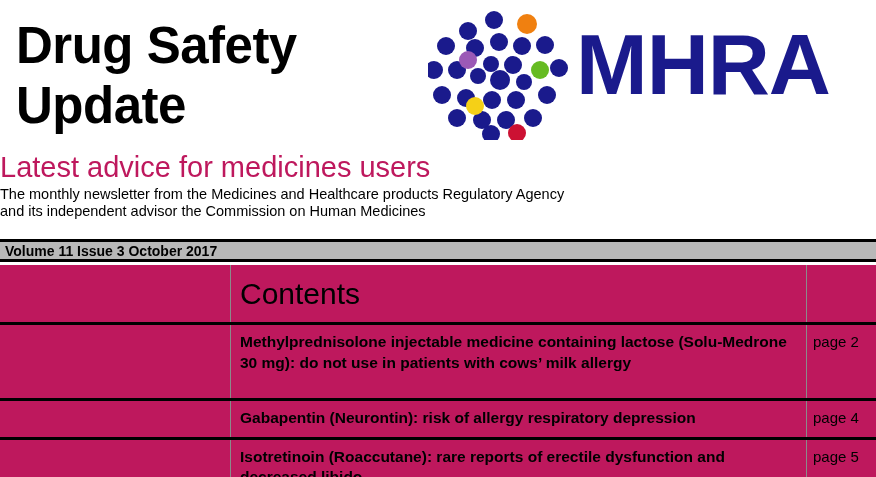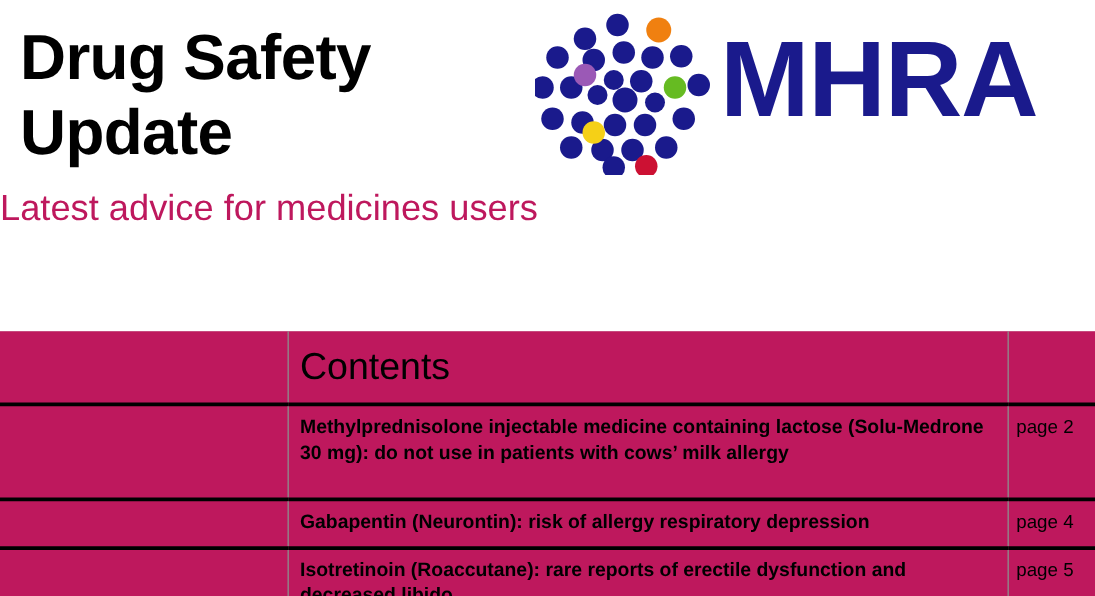--- a/index.html
+++ b/index.html
@@ -205,21 +205,26 @@
         <circle cx="40" cy="52" r="9" fill="#9b59b6"></circle>
         <circle cx="112" cy="62" r="9" fill="#66bb22"></circle>
         <circle cx="47" cy="98" r="9" fill="#f5d017"></circle>
         <circle cx="89" cy="125" r="9" fill="#cc1133"></circle>
       </svg>
     </div>
     <div class="logo-word">MHRA</div>
   </div>
 
   <div class="strapline">Latest advice for medicines users</div>
-
+  <div class="subtitle">The monthly newsletter from the Medicines and Healthcare products Regulatory Agency
+and its independent advisor the Commission on Human Medicines</div>
+
+  <div class="volume-bar">
+    <span class="volume-text">Volume 11 Issue 3 October 2017</span>
+  </div>
 </div>
 
 <table class="contents-table">
   <tbody>
       <tr class="hdr-row">
     <td class="col-spacer"></td>
     <td class="col-title">
       <div class="contents-heading">Contents</div>
     </td>
     <td class="col-page last-col"></td>

